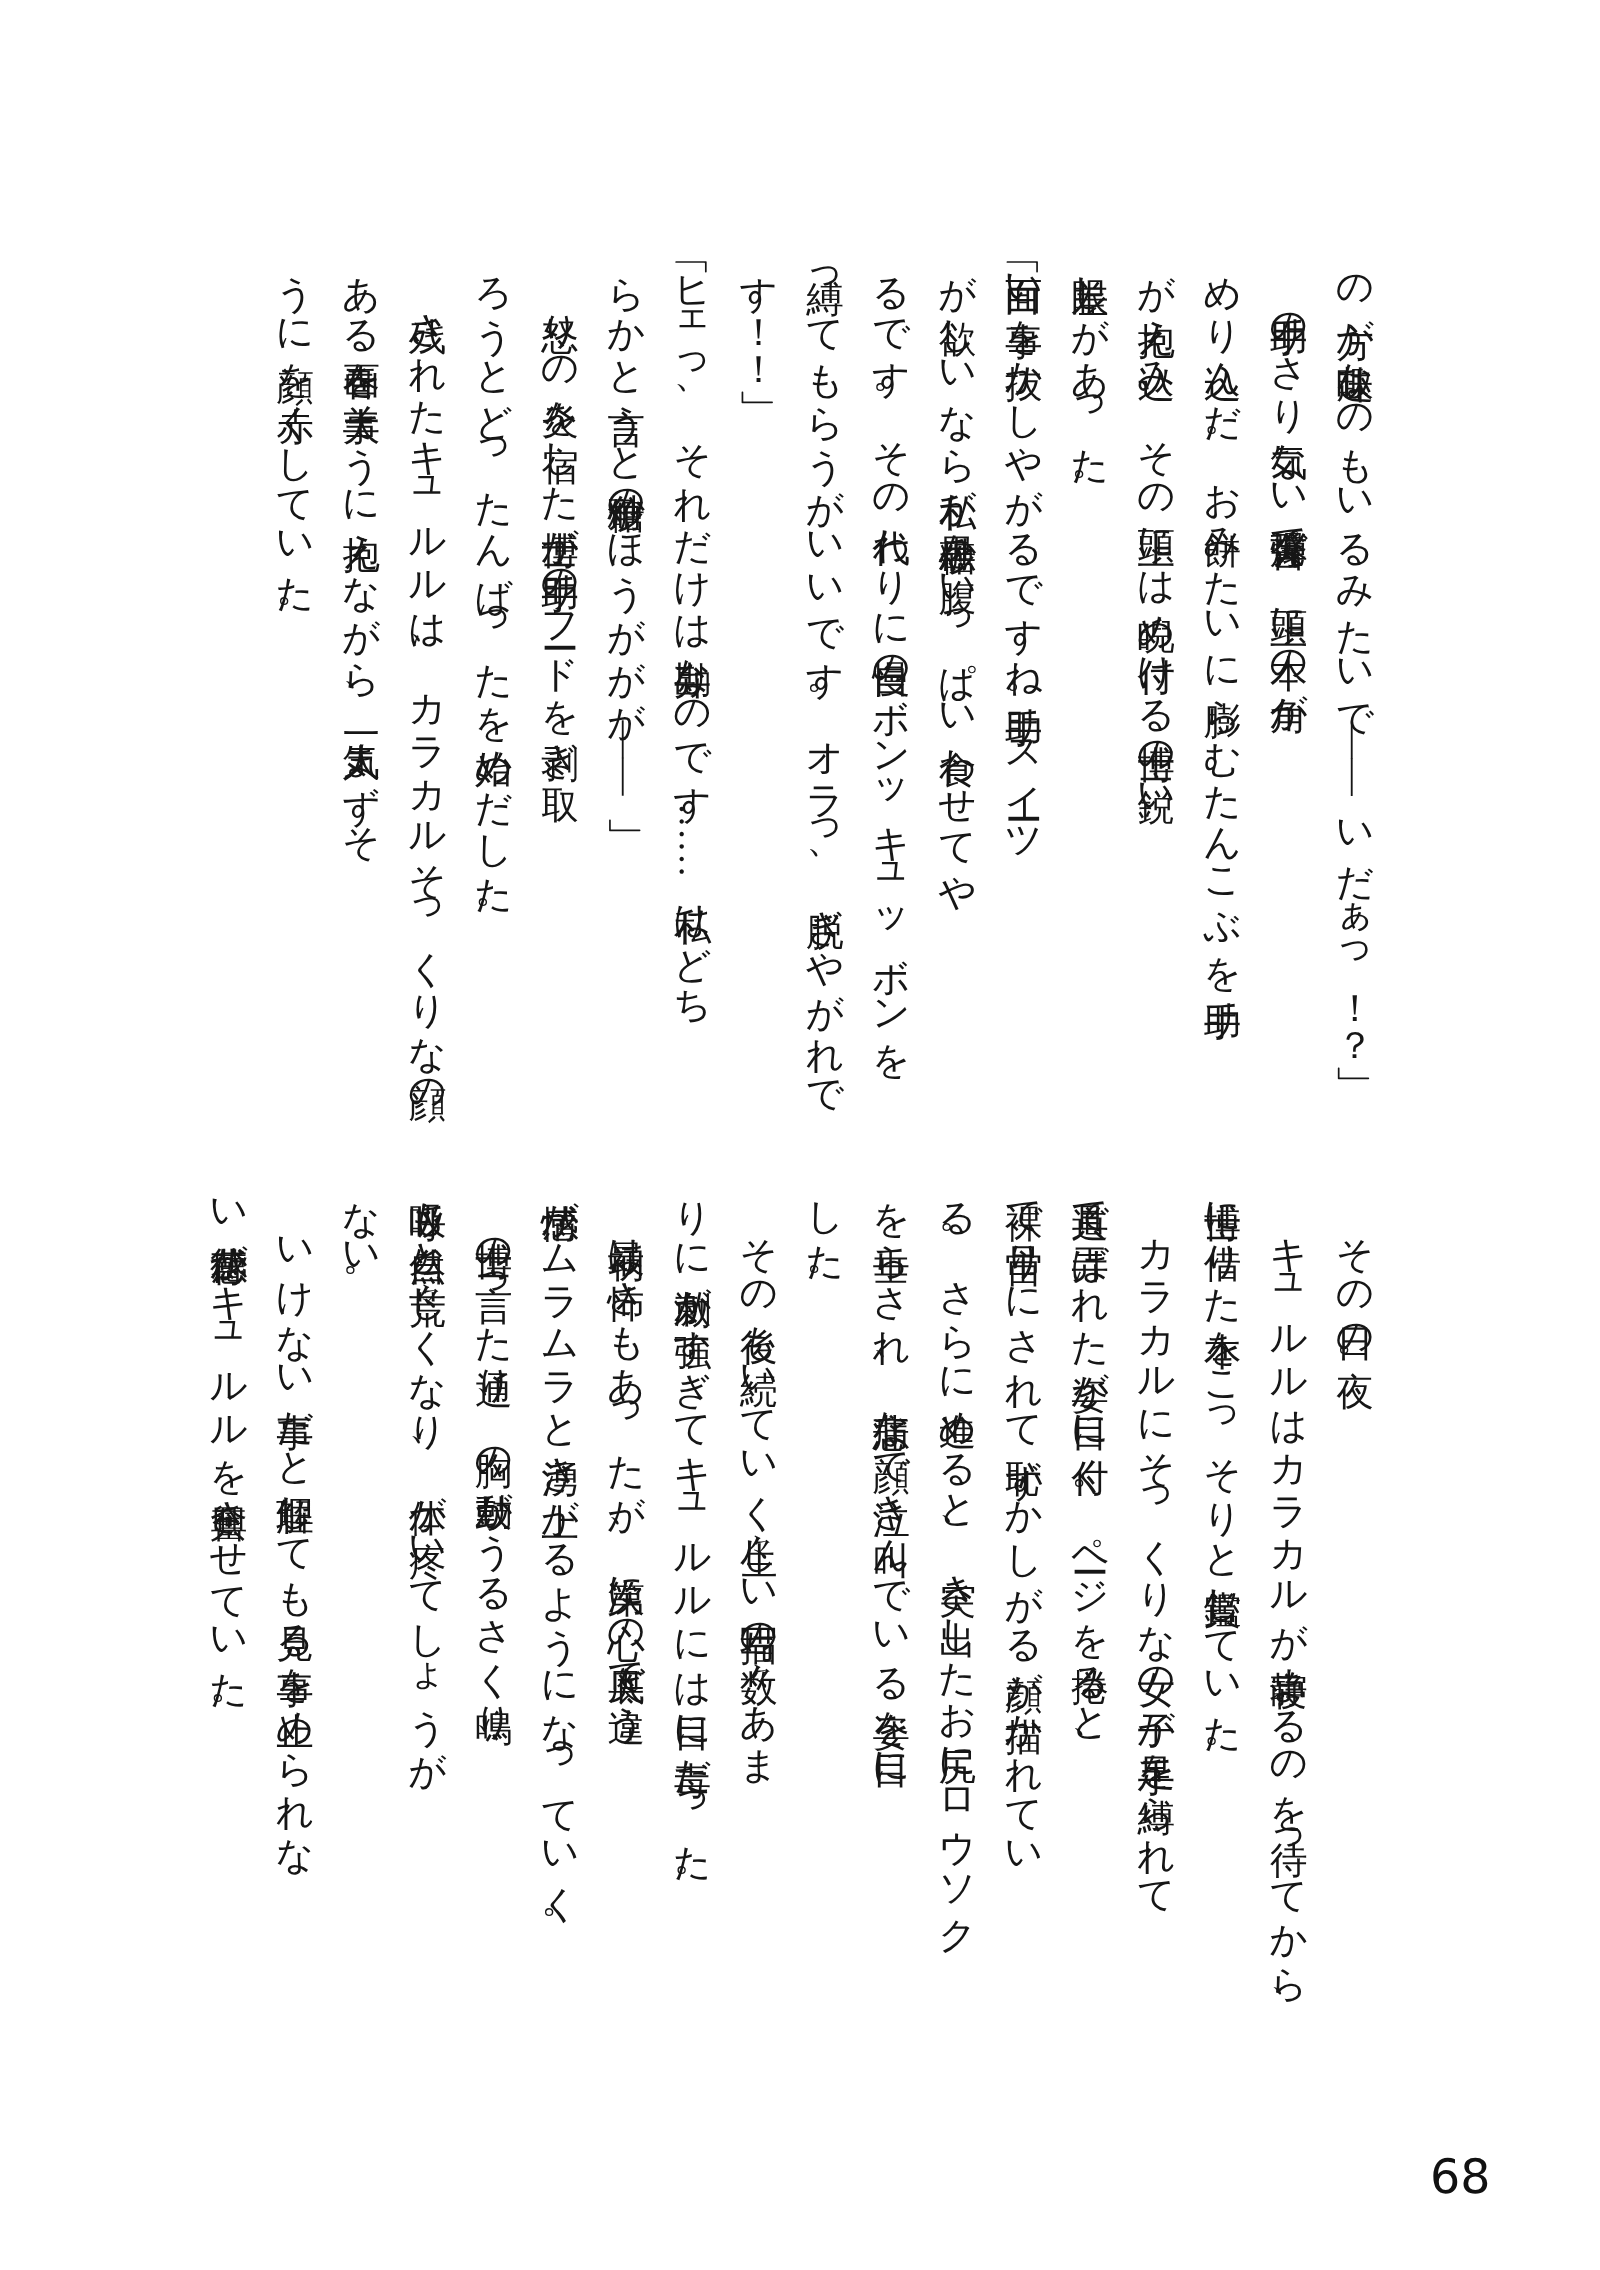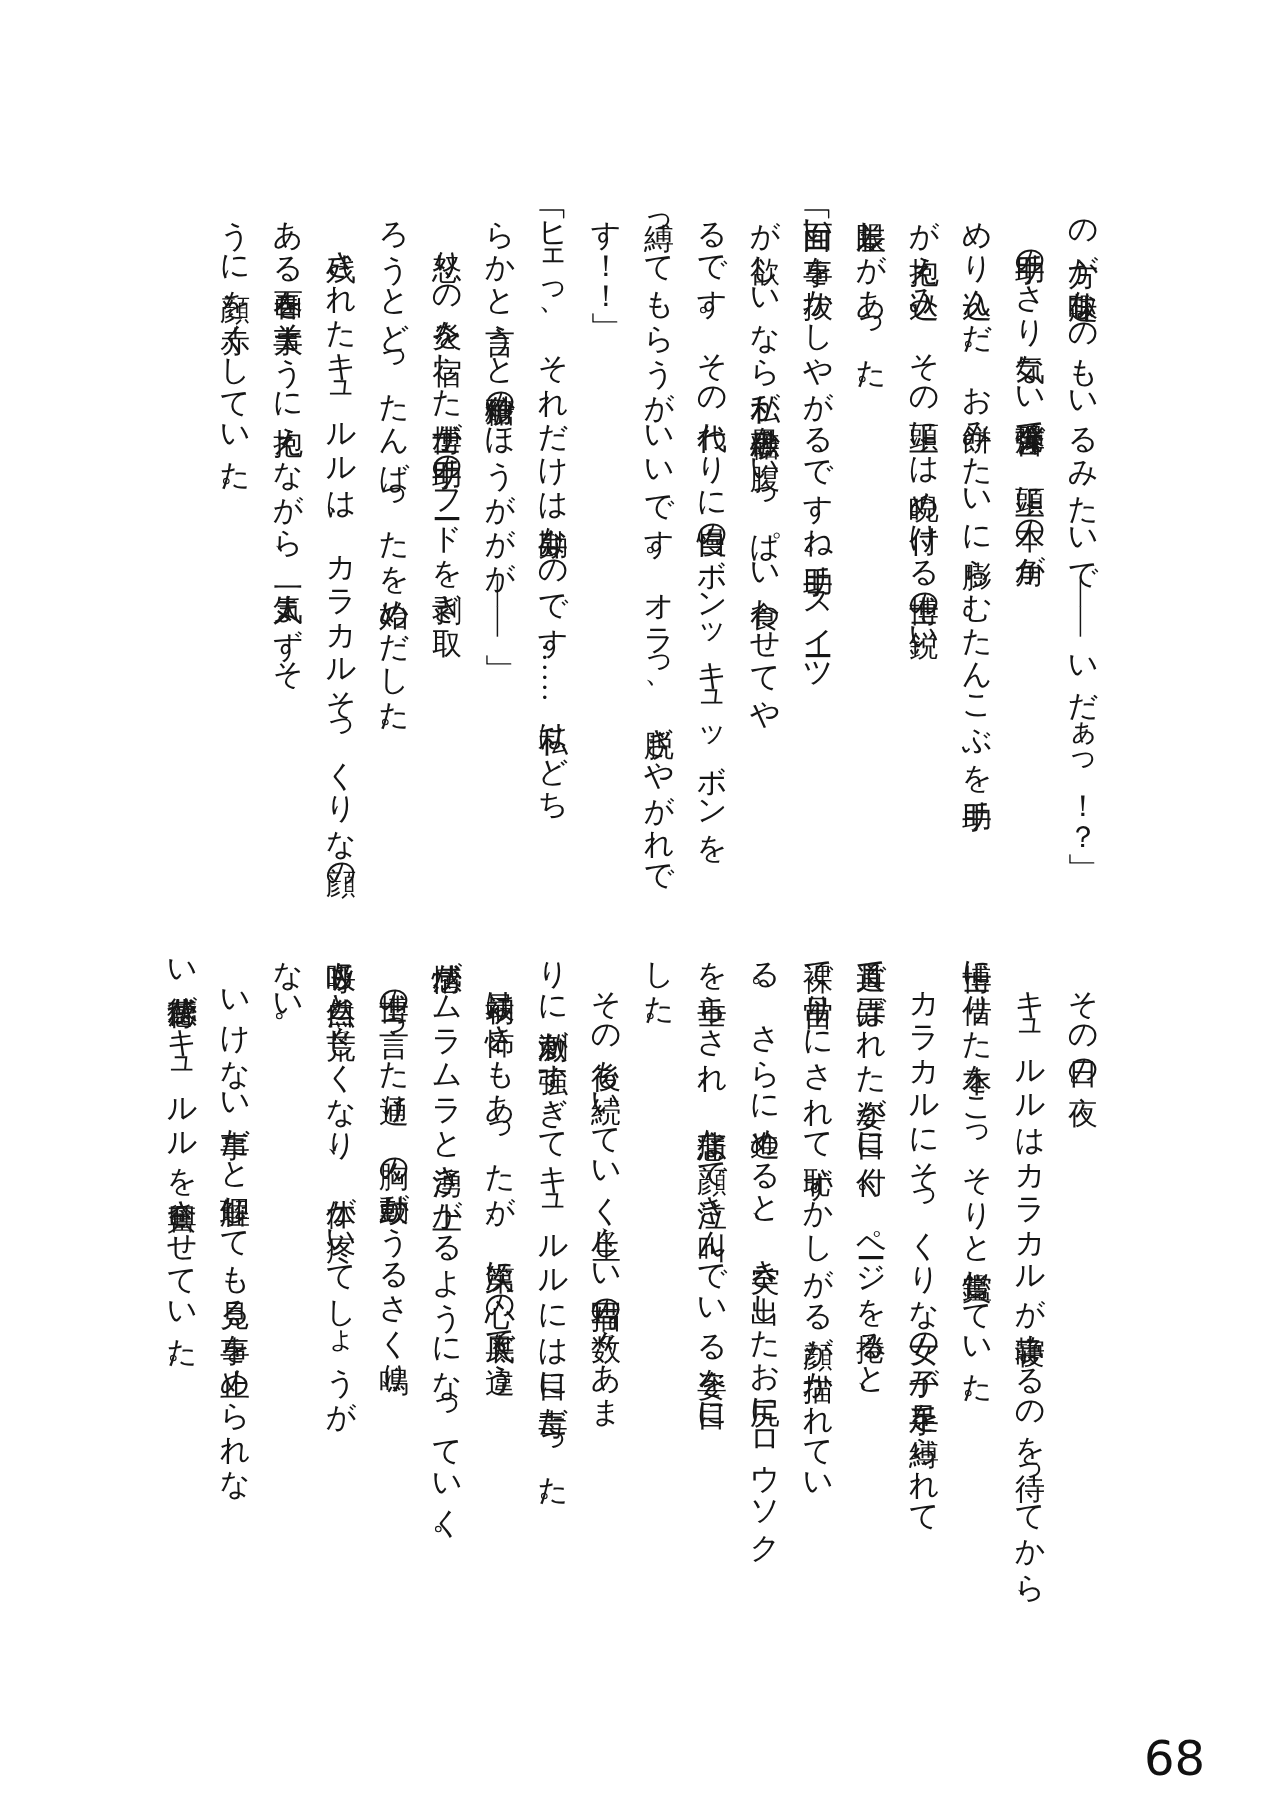--- a/index.html
+++ b/index.html
@@ -35,24 +35,23 @@
   }
   .vblock-bottom {
     top: 940px;
     right: 170px;
   }
   .page-number {
     position: absolute;
     left: 1144px;
     top: 1722px;
     font-family: "DejaVu Sans", "Liberation Sans", sans-serif;
-    font-size: 48px;
+    font-size: 38px;
     line-height: 1;
     color: #111111;
-    margin-top: 12px;
   }
 </style>
 </head>
 <body>
 
 <div class="page">
   <div class="vblock vblock-top" id="top-block">
       <p>の方が趣味なのもいるみたいで――いだぁっ！？」</p>
       <p>　助手のさり気ない爆弾発言で、頭上に本の角が</p>
       <p>めり込んだ。お餅みたいに膨らむたんこぶを助手</p>

